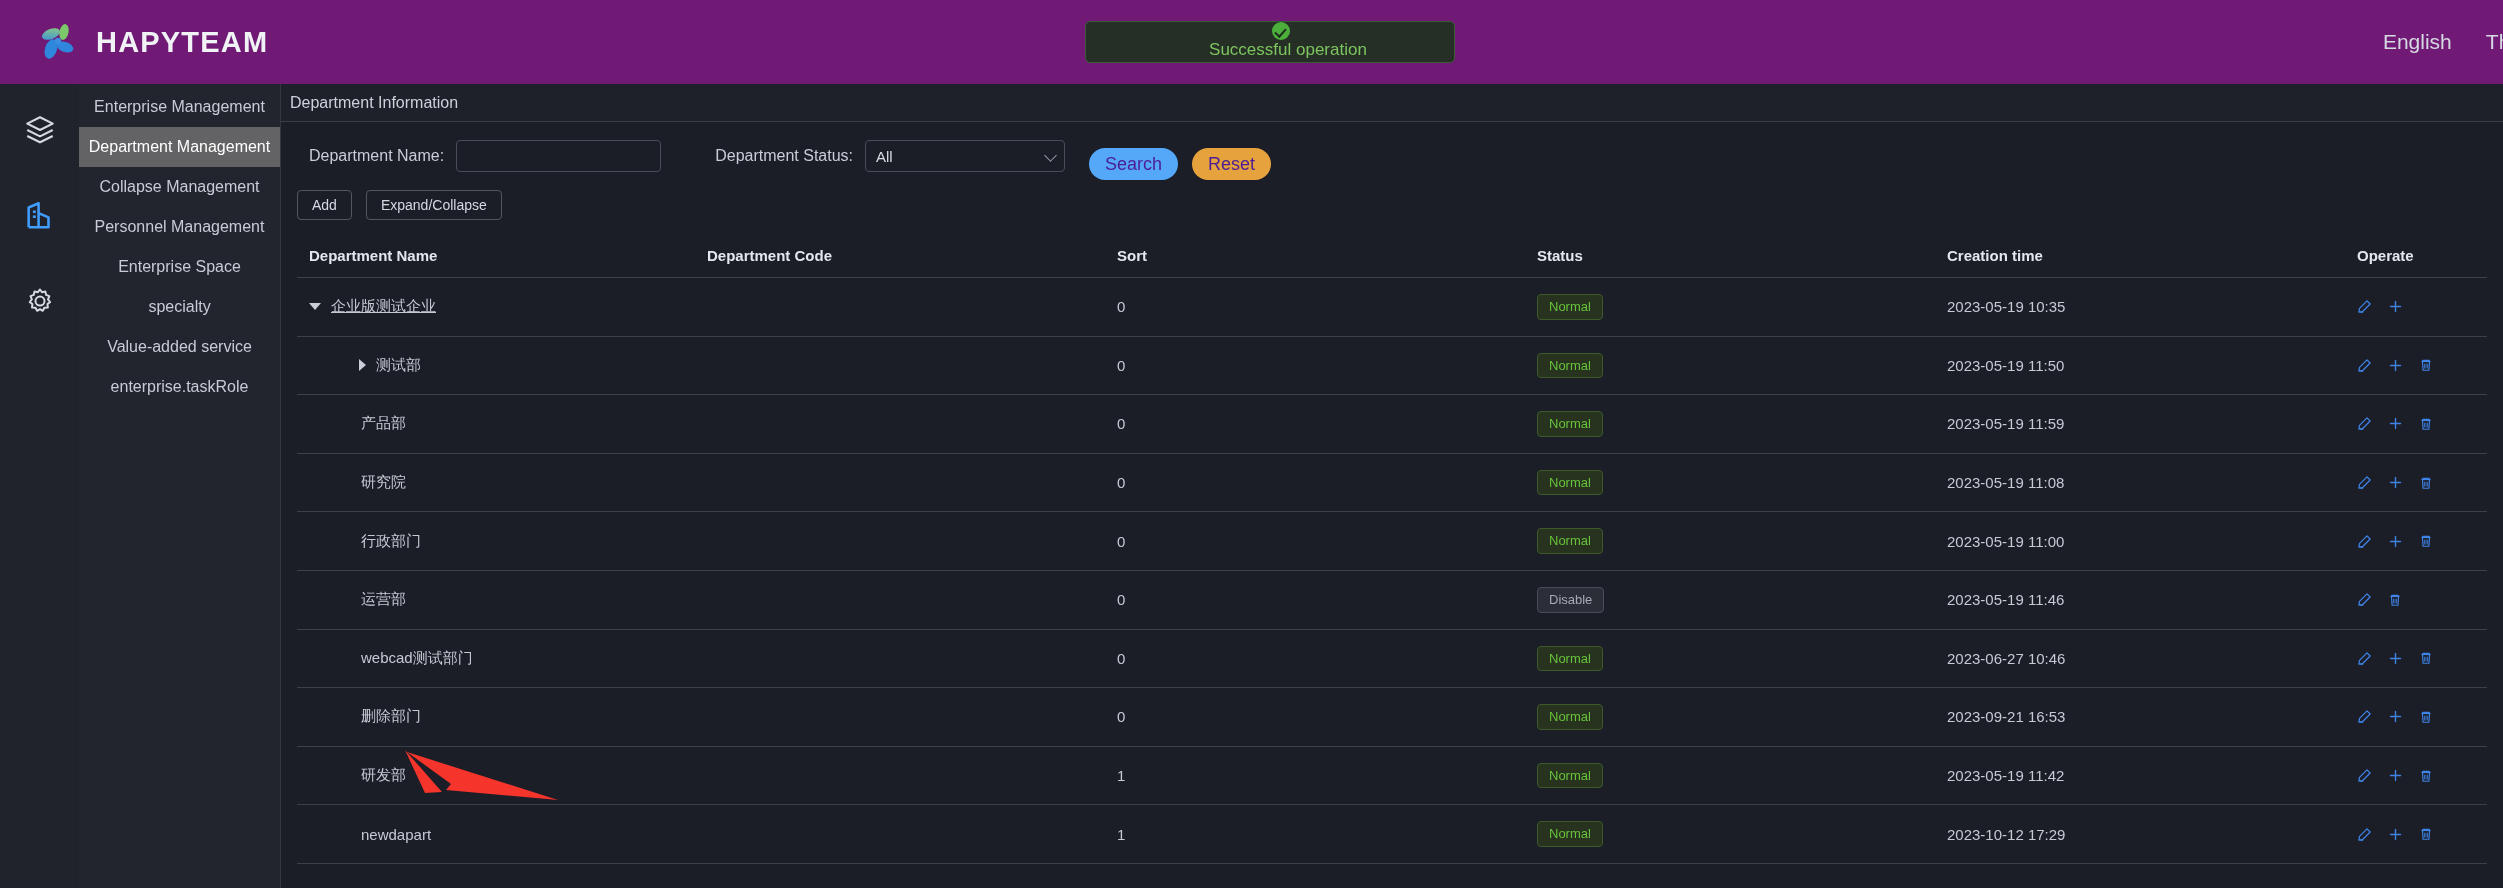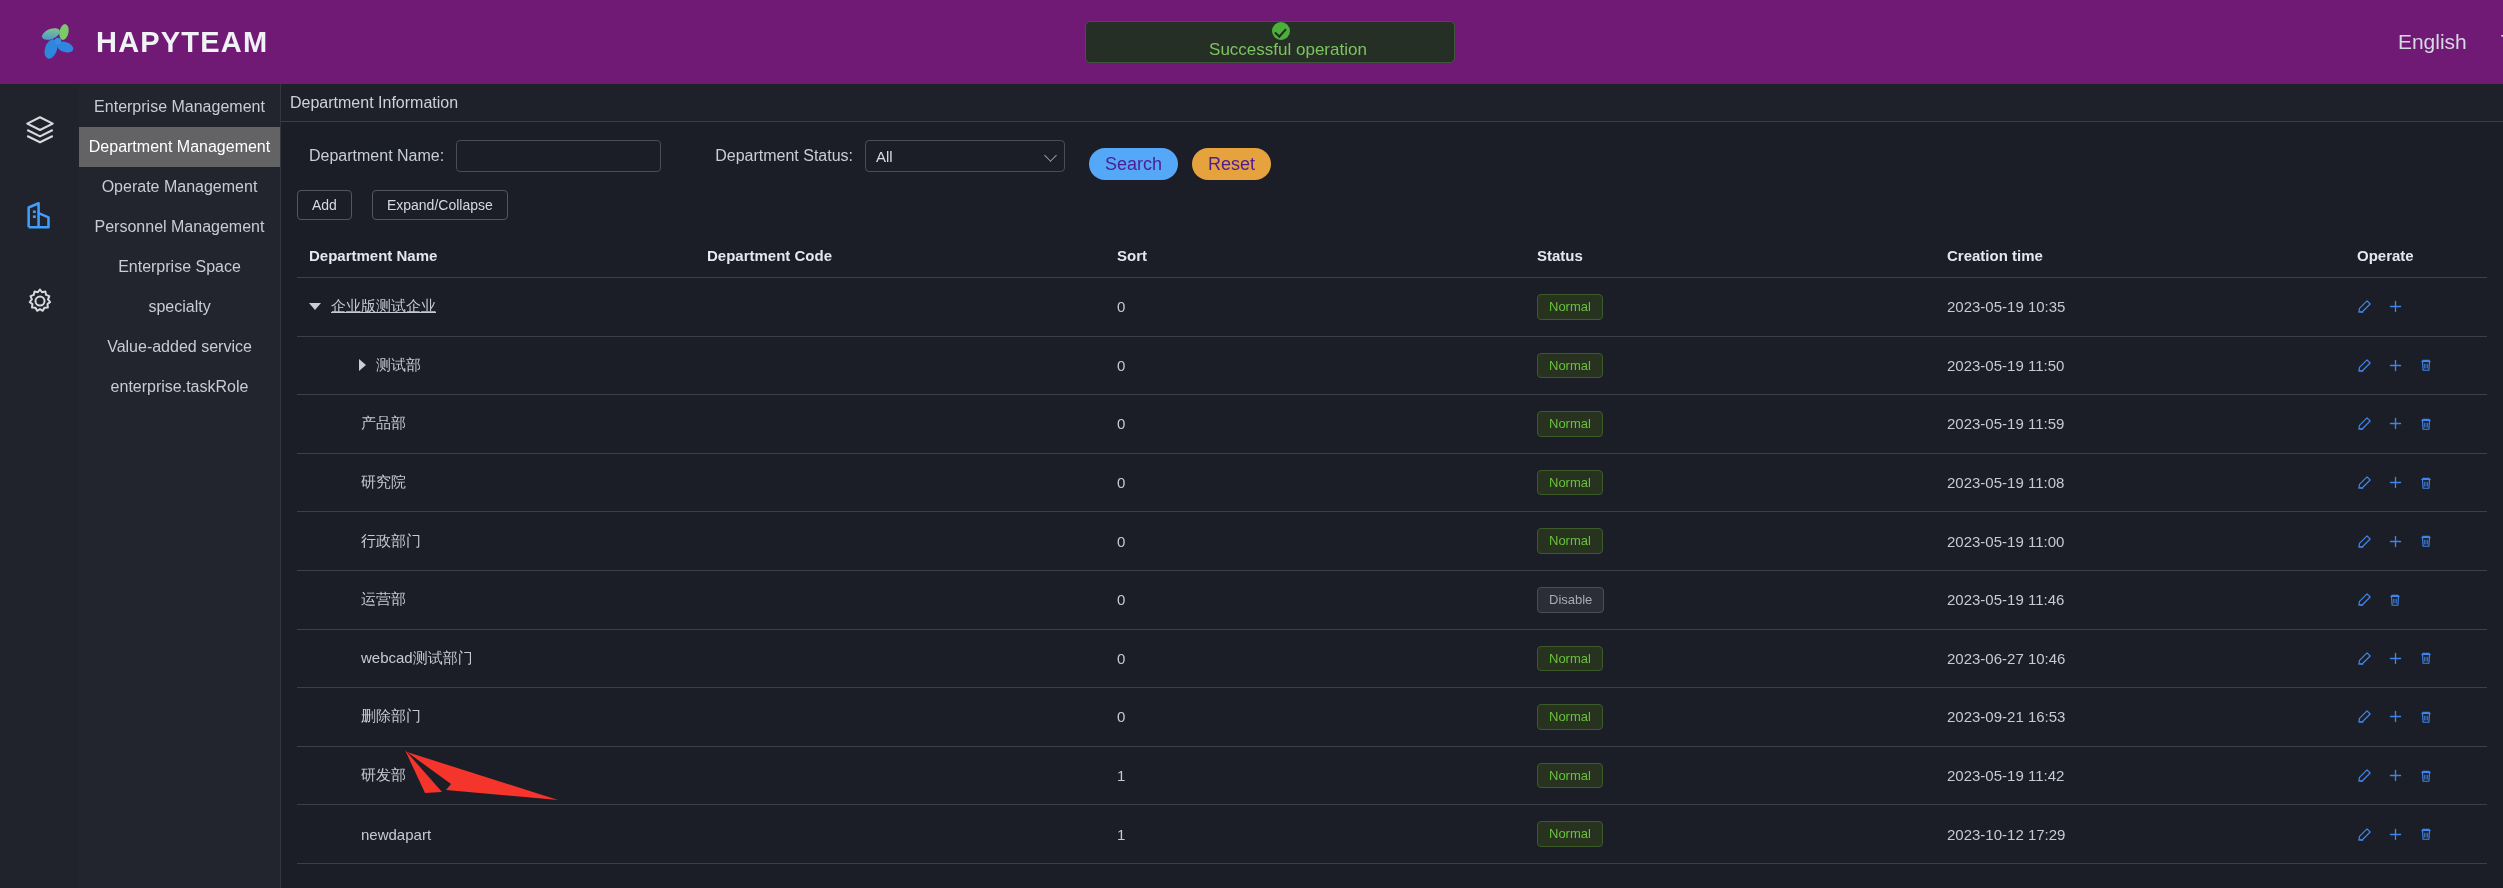--- a/index.html
+++ b/index.html
@@ -42,21 +42,21 @@
   .toast-icon::after {
     content: ""; position: absolute;
     left: 5px; top: 4px; width: 5px; height: 9px;
     border: solid #1f2a1f; border-width: 0 2px 2px 0;
     transform: rotate(42deg);
   }
   .toast-text { margin-left: 14px; font-size: 17px; color: #7dc45f; }
   .topbar-right {
     position: absolute; right: 0; top: 0; height: 84px;
     display: flex; align-items: center; gap: 34px;
-    padding-right: 0;
+    padding-right: 15px;
     overflow: hidden;
   }
   .topbar-right span { font-size: 21px; color: #d5d9e2; white-space: nowrap; }
   .topbar-right .cut { margin-right: -34px; }
 
   
   .rail {
     position: absolute; left: 0; top: 84px;
     width: 79px; height: 804px;
     background: #20222c;
@@ -136,21 +136,21 @@
     height: 32px; min-width: 66px;
     border-radius: 16px; border: none;
     font-size: 18px; color: #4c1d95; cursor: pointer;
     font-family: "Liberation Sans", sans-serif;
     padding: 0 16px;
     margin-top: 16px;
   }
   .btn-search { background: #54a8f7; margin-left: 24px; }
   .btn-reset { background: #e6a23c; margin-left: 14px; }
 
-  .actions { display: flex; gap: 20px; padding-bottom: 14px; }
+  .actions { display: flex; gap: 14px; padding-bottom: 14px; }
   .btn-outline {
     height: 30px; padding: 0 14px;
     background: transparent;
     border: 1px solid #53565f;
     border-radius: 4px;
     color: #d5d9e2; font-size: 14px; cursor: pointer;
     font-family: "Liberation Sans", sans-serif;
   }
 
   
@@ -264,21 +264,21 @@
         <path d="M12 2.6l1.5 2.1 2.5-.5.6 2.5 2.4.9-1 2.4 1.6 2-2 1.6.3 2.6-2.6.2-1.3 2.2L12 17.4 9.9 18.6 8.6 16.4 6 16.2l.3-2.6-2-1.6 1.6-2-1-2.4 2.4-.9.6-2.5 2.5.5z"></path>
         <circle cx="12" cy="11.3" r="3.4"></circle>
       </svg>
     </span>
   </div>
 </div>
 
 <div class="subnav">
   <div class="subnav-item">Enterprise Management</div>
   <div class="subnav-item active">Department Management</div>
-  <div class="subnav-item">Operate Management</div>
+  <div class="subnav-item">Collapse Management</div>
   <div class="subnav-item">Personnel Management</div>
   <div class="subnav-item">Enterprise Space</div>
   <div class="subnav-item">specialty</div>
   <div class="subnav-item">Value-added service</div>
   <div class="subnav-item">enterprise.taskRole</div>
 </div>
 
 <div class="main">
 
   <div class="crumbbar">

